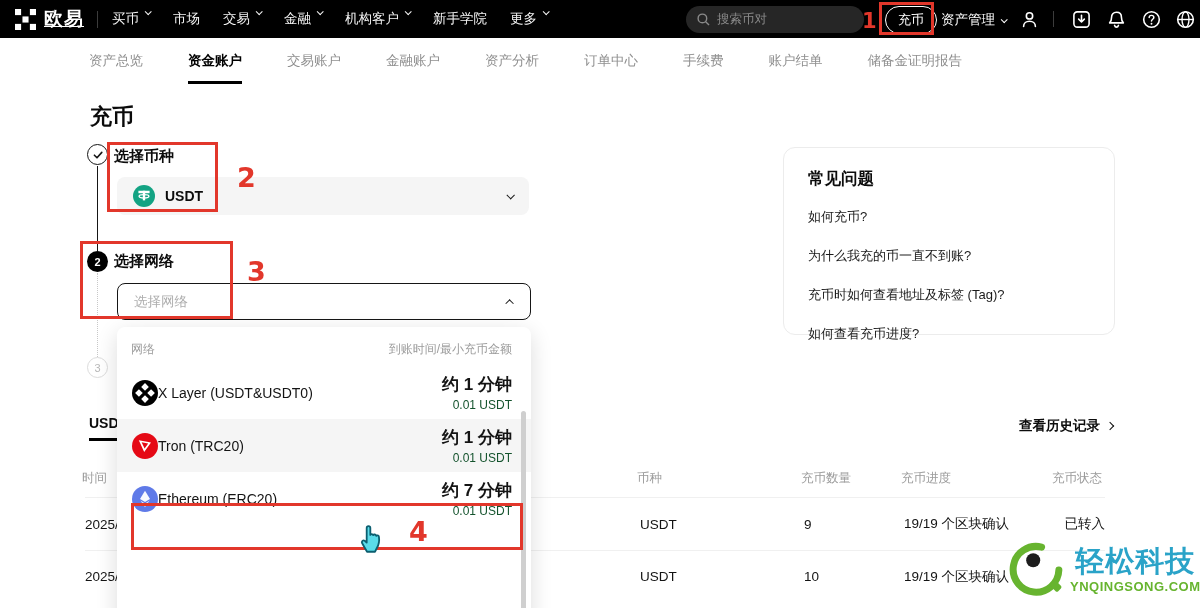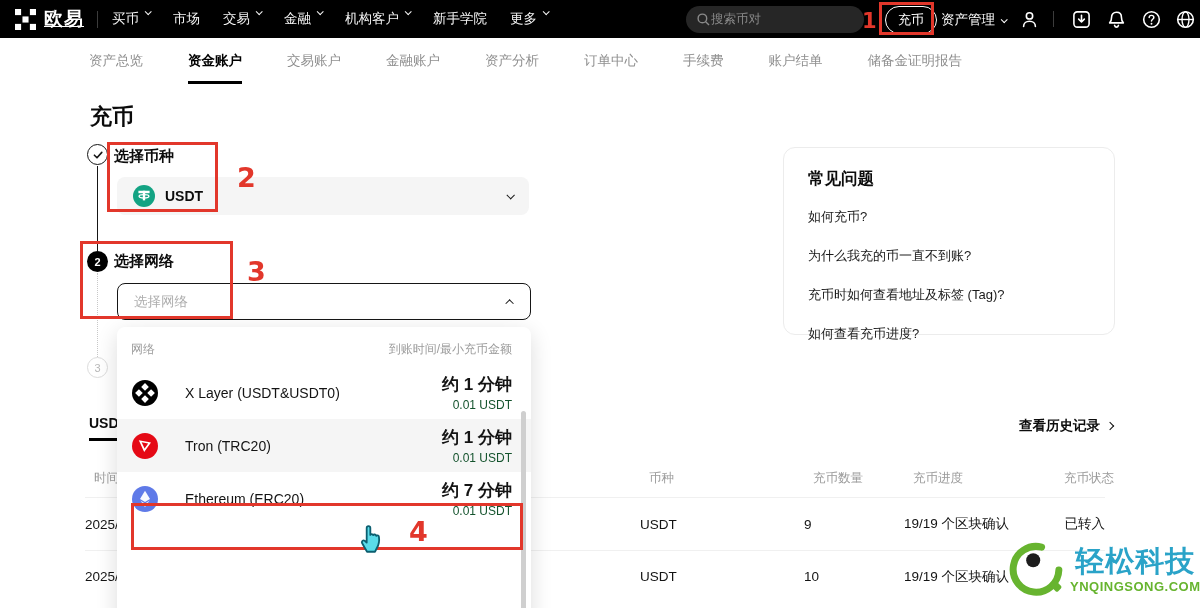--- a/index.html
+++ b/index.html
@@ -9,21 +9,21 @@
 
   
   #topnav { position:relative; height:38px; background:#000; color:#fff; display:flex; align-items:center; padding-left:15px; z-index:40; }
   .logo-wrap { display:flex; align-items:center; gap:8px; }
   .logo-text { font-size:19px; font-weight:bold; letter-spacing:1px;text-decoration:underline; }
   .nav-vdiv { width:1px; height:17px; background:#3c3c3c; margin:0 14px 0 13px; }
   #topnav-menu { display:flex; align-items:center; gap:23px; }
   .nav-item { display:flex; align-items:flex-start; font-size:13.5px; color:#f5f5f5; cursor:pointer; white-space:nowrap; }
   .crt { display:inline-block; width:5px; height:5px; border-right:1.5px solid currentColor; border-bottom:1.5px solid currentColor; transform:rotate(45deg) translateY(-1px); margin-left:6px; }
   .crt-up { transform:rotate(-135deg) translateY(-2px); }
-  #search-pill { position:absolute; left:686px; top:6px; width:178px; height:27px; background:#262626; border-radius:14px; display:flex; align-items:center; padding:0 10px; }
+  #search-pill { position:absolute; left:686px; top:6px; width:178px; height:27px; background:#262626; border-radius:14px; display:flex; align-items:center; padding:0 10px; gap:6px; }
   #search-pill span { color:#8a8a8a; font-size:12.5px; }
   .ann-num { position:absolute; font-weight:bold; font-family:"DejaVu Sans",sans-serif; z-index:50; }
   #ann-1 { left:862px; top:9px; font-size:21px; }
   .ann-box { position:absolute; border:3px solid #e2372b; z-index:48; }
   #ann-box-1 { left:879px; top:2px; width:55px; height:33px; }
   #deposit-btn { position:absolute; left:885px; top:6px; border:1px solid #fff; border-radius:14px; color:#fff; background:transparent; font-size:13px; padding:4px 12px; font-family:inherit; cursor:pointer; }
   #assets-btn { position:absolute; left:941px; top:11px; display:flex; align-items:center; font-size:13.5px; color:#fff; cursor:pointer; }
   .tn-icon { position:absolute; top:10px; cursor:pointer; }
   #icon-divider { position:absolute; left:1053px; top:11px; width:1px; height:16px; background:#3c3c3c; }
 
@@ -64,41 +64,41 @@
   #network-panel { position:absolute; left:117px; top:327px; width:414px; height:300px; background:#fff; border-radius:8px; box-shadow:0 6px 22px rgba(0,0,0,.14); z-index:5; }
   #panel-notice { position:relative; margin:12px 14px 0; background:#f4f4f4; border-radius:8px; padding:12px 14px 13px 46px; }
   #panel-notice .ntitle { font-size:13.5px; font-weight:bold; color:#141414; }
   #panel-notice .nbody { font-size:12.5px; color:#6f6f6f; margin-top:6px; line-height:1.35; }
   #panel-notice .nlink { font-size:12.5px; font-weight:bold; color:#141414; margin-top:6px; cursor:pointer; }
   #notice-info-icon { position:absolute; left:15px; top:13px; }
   #panel-cols { display:flex; justify-content:space-between; padding:14px 19px 8px 14px; font-size:12px; color:#9b9b9b; }
   .net-row { display:flex; align-items:center; height:53px; padding:0 19px 0 15px; cursor:pointer; }
   .net-row.hl { background:#f5f5f5; }
   .coin-ic { width:26px; height:26px; flex:0 0 26px; }
-  .net-name { font-size:14px; color:#141414; margin-left:27px; }
+  .net-name { font-size:14px; color:#141414; margin-left:0; }
   .net-right { margin-left:auto; text-align:right; }
   .net-time { font-size:17px; font-weight:bold; color:#141414; }
   .net-min { font-size:12px; color:#14532d; margin-top:2px; }
   #panel-scrollbar { position:absolute; right:5px; top:84px; width:5px; height:200px; background:#cfcfcf; border-radius:3px; }
 
   #ann-box-4 { left:131px; top:503px; width:392px; height:47px; z-index:10; }
   #ann-4 { left:409px; top:516px; font-size:27px; z-index:10; }
   #cursor-hand { position:absolute; left:356px; top:520px; z-index:12; }
 
   
   #faq-card { position:absolute; left:783px; top:147px; width:332px; height:188px; border:1px solid #ececec; border-radius:12px; background:#fff; padding:20px 24px; }
   #faq-title { font-size:16.5px; font-weight:bold; color:#0c0c0c; margin-bottom:18px; }
   .faq-item { font-size:13px; color:#1a1a1a; margin-bottom:21px; cursor:pointer; }
 
   
   #history-tab { position:absolute; left:89px; top:415px; font-size:14px; font-weight:bold; color:#0c0c0c; z-index:1; }
   #history-tab-underline { position:absolute; left:89px; top:438px; width:44px; height:3px; background:#000; z-index:1; }
   #view-history { position:absolute; right:87px; top:417px; font-size:13.5px; font-weight:bold; color:#0c0c0c; display:flex; align-items:center; cursor:pointer; z-index:1; }
   #view-history .crt-r { display:inline-block; width:6px; height:6px; border-right:1.5px solid #0c0c0c; border-bottom:1.5px solid #0c0c0c; transform:rotate(-45deg); margin-left:7px; }
-  #history-head { position:absolute; left:94px; top:470px; width:1020px; display:grid; grid-template-columns:555px 164px 100px 120px 81px; font-size:12.5px; color:#9b9b9b; z-index:1; }
+  #history-head { position:absolute; left:82px; top:470px; width:1020px; display:grid; grid-template-columns:555px 164px 100px 120px 81px; font-size:12.5px; color:#9b9b9b; z-index:1; }
   #history-body { position:absolute; left:85px; top:497px; width:1020px; border-top:1px solid #f0f0f0; z-index:1; }
   .trow { display:grid; grid-template-columns:555px 164px 100px 120px 81px; align-items:center; height:52px; font-size:13.5px; color:#141414; }
   .trow + .trow { border-top:1px solid #f0f0f0; }
   .tr-right { text-align:right; }
 
   
   #watermark { position:absolute; left:1008px; top:541px; display:flex; align-items:center; gap:6px; z-index:30; background:transparent; }
   #wm-text { display:flex; flex-direction:column; align-items:center; }
   #wm-brand { font-size:29px; font-weight:bold; letter-spacing:1px; line-height:1.1; }
   #wm-domain { font-size:13px; font-weight:bold; letter-spacing:.5px; margin-top:1px; }

